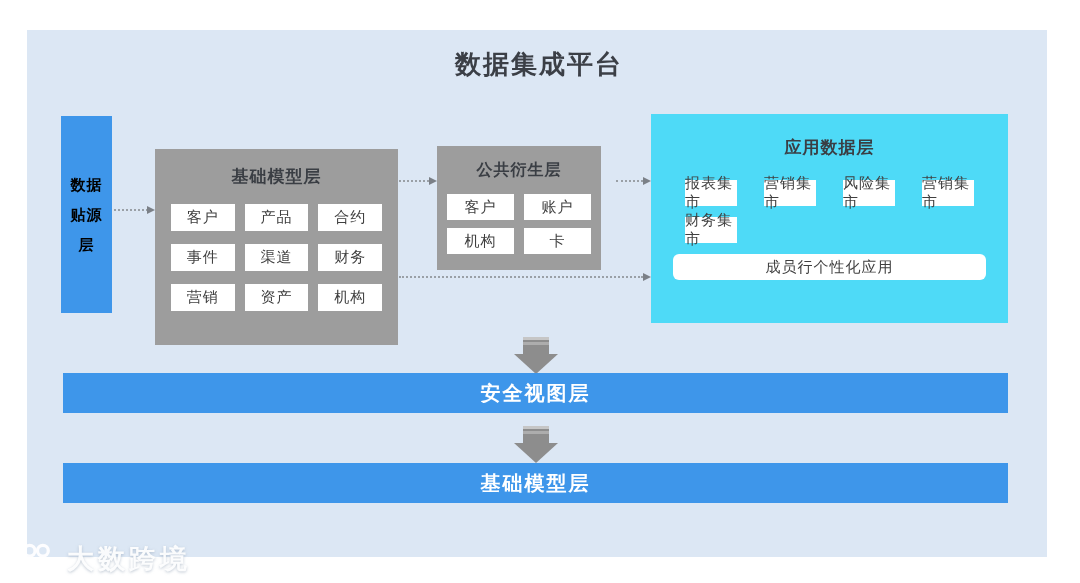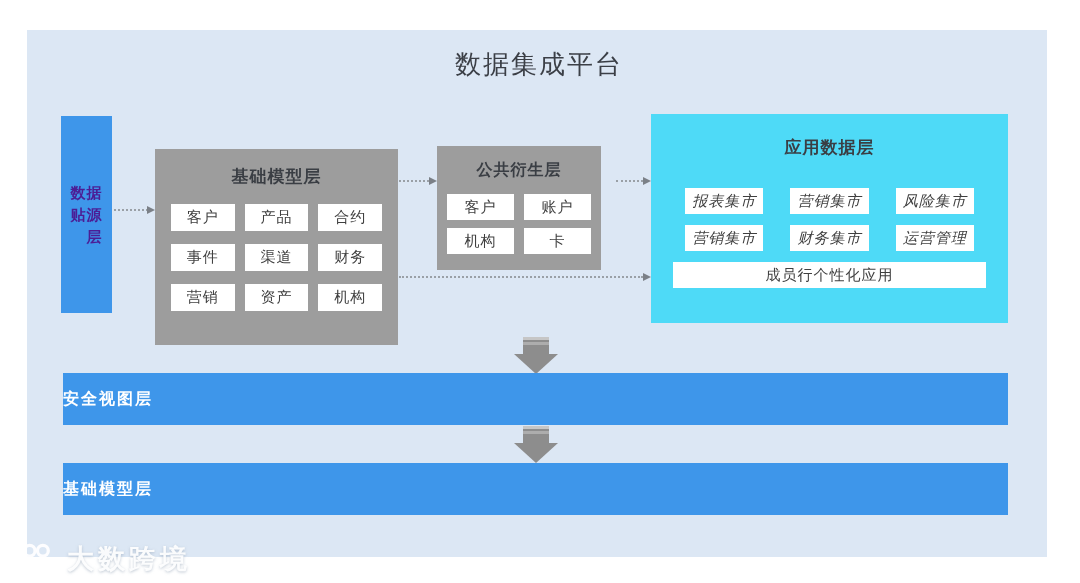--- a/index.html
+++ b/index.html
@@ -7,31 +7,31 @@
   body {
     background:#ffffff;
     font-family:"Liberation Sans","DejaVu Sans",sans-serif;
     position:relative; overflow:hidden;
   }
   .stage { position:absolute; left:0; top:0; width:1080px; height:583px; }
   .panel { position:absolute; left:27px; top:30px; width:1020px; height:527px; background:#dce7f4; }
 
   .title {
     position:absolute; left:27px; top:47px; width:1024px;
-    text-align:center; font-size:26px; font-weight:normal; color:#3b3f46; letter-spacing:2px;
+    text-align:center; font-size:26px; font-weight:bold; color:#3b3f46; letter-spacing:2px;
   }
 
   
   .source-box {
     position:absolute; left:61px; top:116px; width:51px; height:197px;
     background:#3e96ea; display:flex; align-items:center; justify-content:center;
   }
   .source-box .lbl {
-    color:#4c1d95; font-weight:bold; font-size:15px; line-height:22px;
-    text-align:right; white-space:pre-line; letter-spacing:1px;
+    color:#000000; font-weight:bold; font-size:15px; line-height:30px;
+    text-align:center; white-space:pre-line; letter-spacing:1px;
   }
 
   
   .gray-box { position:absolute; background:#9d9d9d;margin-top:32px; }
   .box-head {
     display:flex; align-items:center; justify-content:center;
     font-weight:bold; color:#3a3e44; letter-spacing:1px;
   }
   .cells { display:grid; }
   .cell {
@@ -45,33 +45,33 @@
   .base-box .cell { height:27px; }
 
   .derive-box { left:437px; top:114px; width:164px; height:124px; }
   .derive-box .box-head { height:48px; font-size:16px; }
   .derive-box .cells { margin:0 10px; grid-template-columns:repeat(2,1fr); gap:8px 10px; }
   .derive-box .cell { height:26px; }
 
   
   .app-box { position:absolute; left:651px; top:114px; width:357px; height:209px; background:#4edaf7; }
   .app-box .box-head { height:66px; font-size:17px; }
-  .app-box .cells { margin:8px 34px; grid-template-columns:repeat(3,1fr); gap:11px 27px;font-style:italic; }
+  .app-box .cells { margin:0 34px; grid-template-columns:repeat(4,1fr); gap:11px 27px; }
   .app-box .cell { height:26px; }
   .app-box .wide-cell {
     margin:11px 22px 0; height:26px; background:#fff;
     display:flex; align-items:center; justify-content:center;
-    font-size:15px; color:#3f3f3f; letter-spacing:1px;
+    font-size:15px; color:#3f3f3f; letter-spacing:1px;border-radius:6px;
   }
 
   
   .bar {
-    position:absolute; left:63px; width:945px; height:52px; background:#3e96ea;
-    display:flex; align-items:center; 
-    color:#fff; font-weight:bold; font-size:16px; letter-spacing:2px;
+    position:absolute; left:63px; width:945px; height:40px; background:#3e96ea;
+    display:flex; align-items:center; justify-content:center;
+    color:#fff; font-weight:bold; font-size:20px; letter-spacing:2px;
   }
   .bar.security { top:373px; }
   .bar.explore  { top:463px; }
 
   
   .dotline { position:absolute; border-top:2px dotted #9aa0a6; height:0; }
   .dothead {
     position:absolute; width:0; height:0;
     border-top:4px solid transparent; border-bottom:4px solid transparent;
     border-left:8px solid #7b8087;
@@ -141,21 +141,20 @@
   </div>
 
   <div class="app-box">
     <div class="box-head">应用数据层</div>
     <div class="cells">
       <div class="cell">报表集市</div>
       <div class="cell">营销集市</div>
       <div class="cell">风险集市</div>
       <div class="cell">营销集市</div>
       <div class="cell">财务集市</div>
-      <div class="cell">运营管理</div>
     </div>
     <div class="wide-cell">成员行个性化应用</div>
   </div>
 
   <div class="dotline" style="left:114px; top:209px; width:34px;"></div>
   <div class="dothead" style="left:147px; top:206px;"></div>
 
   <div class="dotline" style="left:399px; top:180px; width:30px;"></div>
   <div class="dothead" style="left:429px; top:177px;"></div>
 

